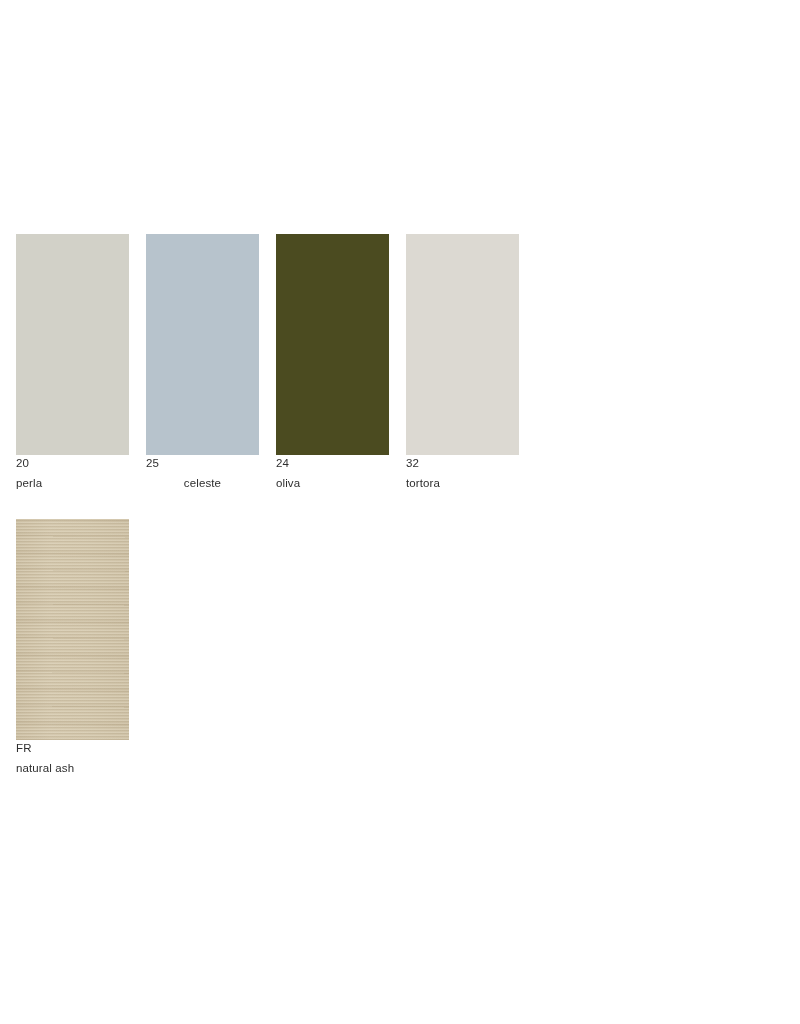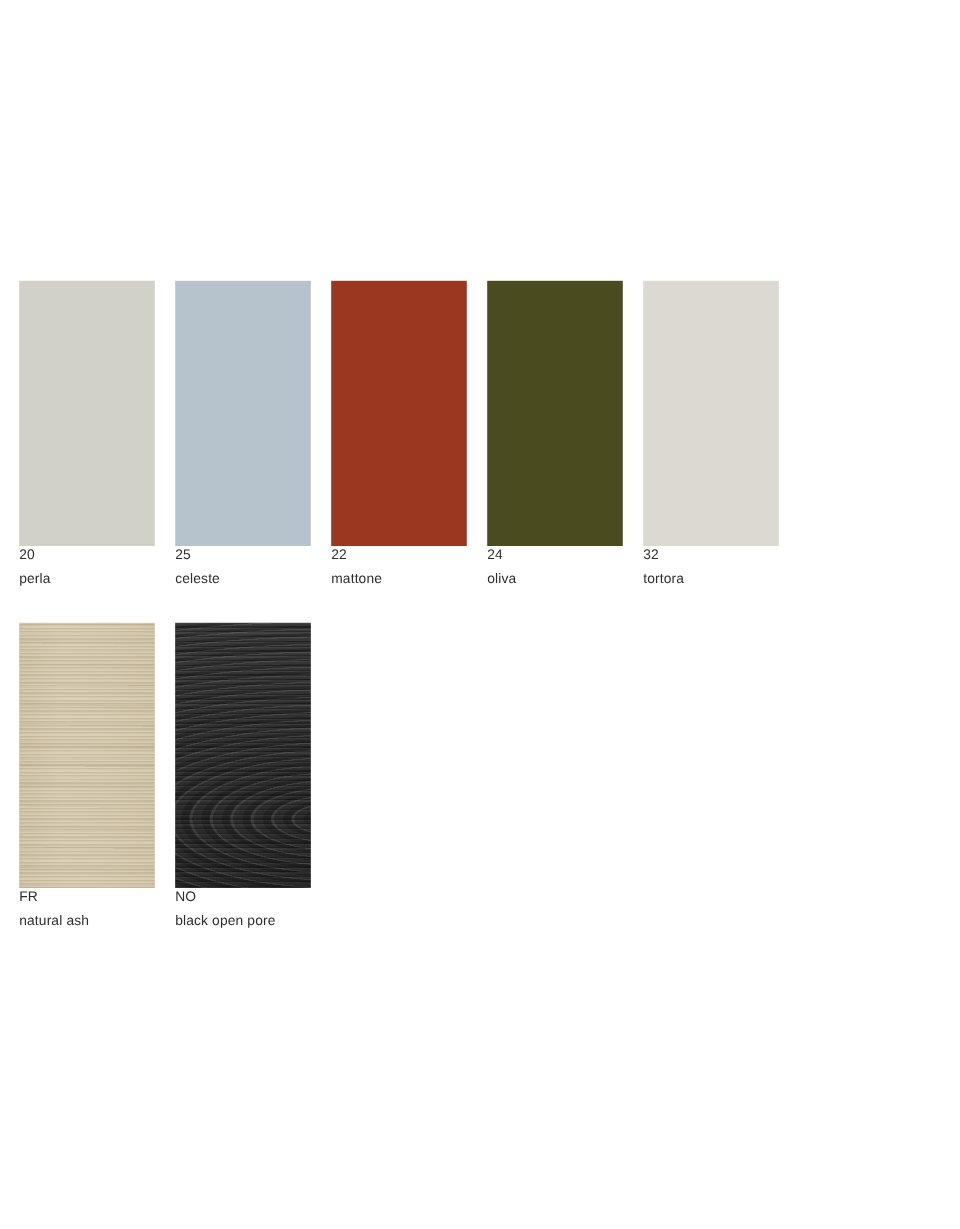--- a/index.html
+++ b/index.html
@@ -170,31 +170,24 @@
       <span class="swatch-labels">
         <span class="swatch-code" style="color: rgb(46, 46, 46);">20</span>
         <span class="swatch-name" style="color: rgb(46, 46, 46);">perla</span>
       </span>
     </div>
 
     <div class="swatch-cell">
       <span class="swatch-chip" style="background-color: rgb(183, 195, 204);"></span>
       <span class="swatch-labels">
         <span class="swatch-code" style="color: rgb(46, 46, 46);">25</span>
-        <span class="swatch-name" style="color: rgb(46, 46, 46);">celeste</span>
-      </span>
-    </div>
-
-    <div class="swatch-cell">
-      <span class="swatch-chip" style="background-color: rgb(155, 55, 32);"></span>
-      <span class="swatch-labels">
-        <span class="swatch-code" style="color: rgb(46, 46, 46);">22</span>
-        <span class="swatch-name" style="color: rgb(46, 46, 46);">mattone</span>
-      </span>
-    </div>
+        <span class="swatch-name" style="color: rgb(46, 46, 46); text-align: center;">celeste</span>
+      </span>
+    </div>
+
 
 
     <div class="swatch-cell">
       <span class="swatch-chip" style="background-color: rgb(75, 75, 32);"></span>
       <span class="swatch-labels">
         <span class="swatch-code" style="color: rgb(46, 46, 46);">24</span>
         <span class="swatch-name" style="color: rgb(46, 46, 46);">oliva</span>
       </span>
     </div>
 
@@ -214,25 +207,16 @@
     <div class="swatch-cell">
       <span class="swatch-chip" style="background-color: rgb(212, 200, 174);">
         <span class="grain grain-ash"></span>
       </span>
       <span class="swatch-labels">
         <span class="swatch-code" style="color: rgb(46, 46, 46);">FR</span>
         <span class="swatch-name" style="color: rgb(46, 46, 46);">natural ash</span>
       </span>
     </div>
 
-    <div class="swatch-cell">
-      <span class="swatch-chip" style="background-color: rgb(47, 47, 47);">
-        <span class="grain grain-black"></span>
-      </span>
-      <span class="swatch-labels">
-        <span class="swatch-code" style="color: rgb(46, 46, 46);">NO</span>
-        <span class="swatch-name" style="color: rgb(46, 46, 46);">black open pore</span>
-      </span>
-    </div>
 
   </div>
 
 </div>
 
 </body></html>

